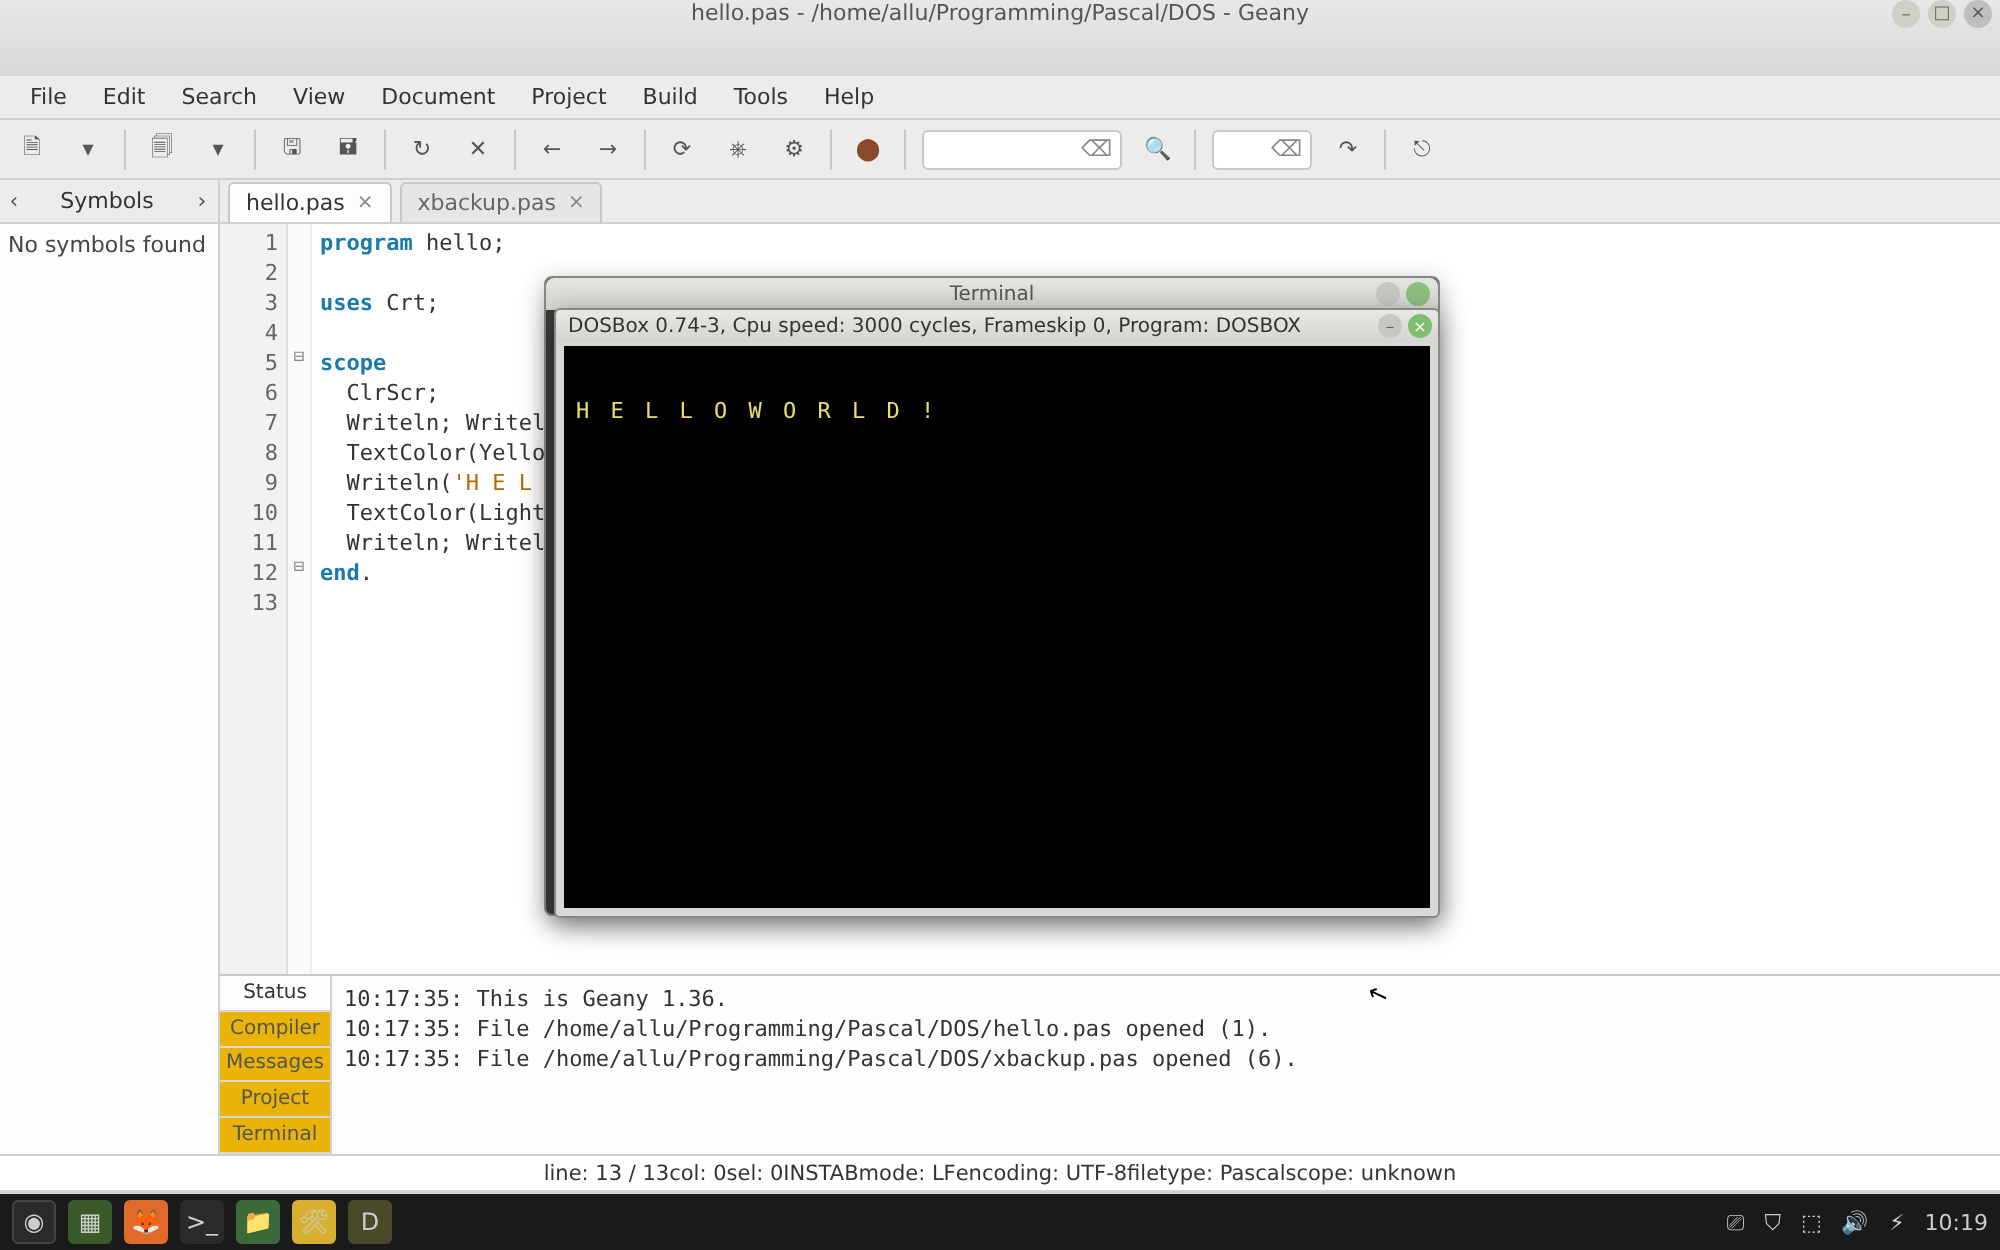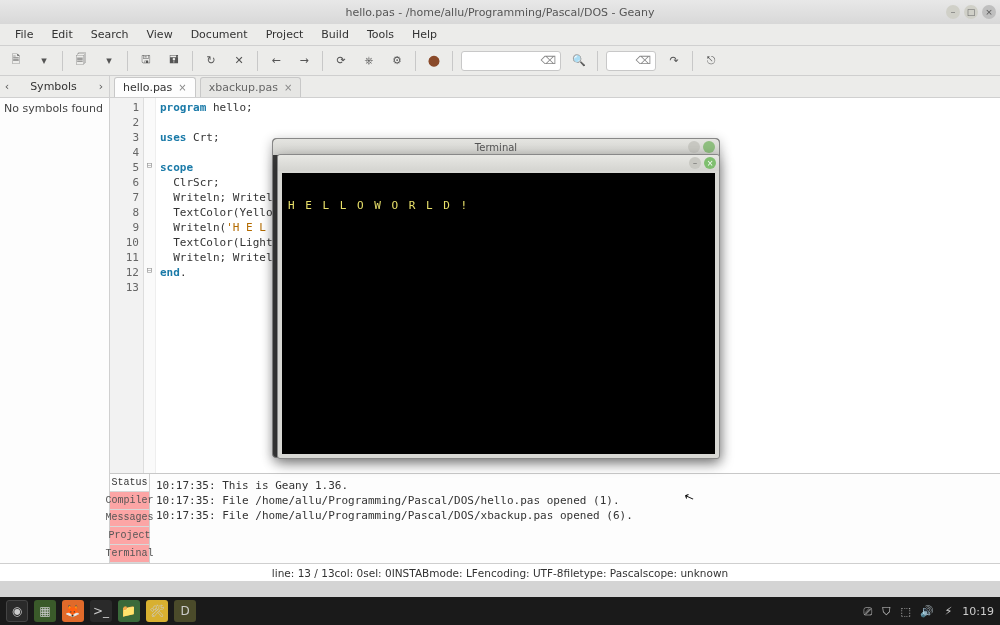--- a/index.html
+++ b/index.html
@@ -1,18 +1,18 @@
 <!DOCTYPE html>
 <html><head>
 <meta charset="utf-8">
 <style>
 * { margin: 0; padding: 0; box-sizing: border-box; }
 body { font-family: "DejaVu Sans", sans-serif; font-size: 11px; background: #d4d4d4; width: 1000px; height: 625px; overflow: hidden; position: relative; }
 
-.titlebar { height: 24px; background: linear-gradient(#e8e8e8,#d8d8d8); display: flex; align-items: center; justify-content: center; position: relative; }
+.titlebar { height: 38px; background: linear-gradient(#e8e8e8,#d8d8d8); display: flex; align-items: flex-start; justify-content: center; position: relative; }
 .titlebar .title { color: #555; font-size: 11px; }
 .titlebar .win-btns { position: absolute; right: 4px; display: flex; gap: 4px; }
 .titlebar .win-btns span { width: 14px; height: 14px; border-radius: 50%; background: #d0d0c8; display: flex; align-items: center; justify-content: center; color: #666; font-size: 9px; }
 .titlebar .win-btns .close { background: #bfbfbf; color:#555;}
 
 .menubar { height: 22px; background: #ececea; display: flex; align-items: center; padding: 0 6px; gap: 0; border-bottom: 1px solid #d0d0d0; }
 .menubar span { padding: 3px 9px; color: #333; }
 
 .toolbar { height: 30px; background: #ececea; display: flex; align-items: center; padding: 0 6px; gap: 8px; border-bottom: 1px solid #cfcfcf; }
 .tb-btn { width: 20px; height: 20px; display:flex; align-items:center; justify-content:center; color:#555; }
@@ -34,21 +34,21 @@
 .tab.inactive { background:#e6e6e4; color:#666;}
 .tab .x { color:#888; font-size:10px;}
 .code { flex:1; display:flex; font-family: "DejaVu Sans Mono", monospace; font-size:11px; overflow:hidden; position:relative;}
 .gutter { width:34px; background:#f2f2f2; border-right:1px solid #ddd; text-align:right; padding:2px 4px 2px 2px; color:#666; line-height:15px; white-space:pre;}
 .fold { width:12px; background:#fafafa; border-right:1px solid #eee; line-height:15px; white-space:pre; color:#888; font-size:9px; text-align:center;}
 .src { flex:1; padding:2px 4px; line-height:15px; white-space:pre; color:#333;}
 .kw { color:#1a7aa8; font-weight:bold;}
 .str { color:#b36b00;}
 
 .bottom-panel { height:90px; background:#fdfdfd; border-top:1px solid #c8c8c8; display:flex;}
-.bp-tabs { width:40px; background:#fca5a5; border-right:1px solid #d0d0d0; display:flex; flex-direction:column;font-family:Liberation Mono, monospace;}
+.bp-tabs { width:56px; background:#eab308; border-right:1px solid #d0d0d0; display:flex; flex-direction:column;}
 .bp-tab { flex:1; display:flex; align-items:center; justify-content:center; color:#555; font-size:10px; border-bottom:1px solid #d8d8d8;}
 .bp-tab.active { background:#fdfdfd; color:#333;}
 .bp-body { flex:1; font-family:"DejaVu Sans Mono",monospace; font-size:11px; color:#333; padding:4px 6px; line-height:15px; white-space:pre;}
 
 .statusbar { height:18px; background:#ffffff; border-top:1px solid #cfcfcf; display:flex; align-items:center; padding:0 10px; color:#333; font-size:10.5px;justify-content:center;}
 
 .taskbar { position:absolute; bottom:0; left:0; right:0; height:28px; background:#1a1a1a; display:flex; align-items:center; padding:0 6px; gap:6px;}
 .tb-icon { width:22px; height:22px; border-radius:3px; display:flex; align-items:center; justify-content:center; color:#ccc; font-size:12px;}
 .tray { margin-left:auto; display:flex; align-items:center; gap:10px; color:#ccc; font-size:11px;}
 
@@ -224,20 +224,21 @@
       <span>Terminal</span>
     <div class="btns">
         <span></span>
         <span class="c"></span>
       </div>
   </div>
 </div>
 
 <div class="dosbox">
   <div class="dth">
+      <span>DOSBox 0.74-3, Cpu speed:    3000 cycles, Frameskip  0, Program:   DOSBOX</span>
     <div class="btns">
         <span>－</span>
         <span class="g">×</span>
       </div>
   </div>
   <div class="screen">
     <div style="height:18px;"></div>
     <div class="yellow">H E L L O   W O R L D !</div>
   </div>
 </div>

